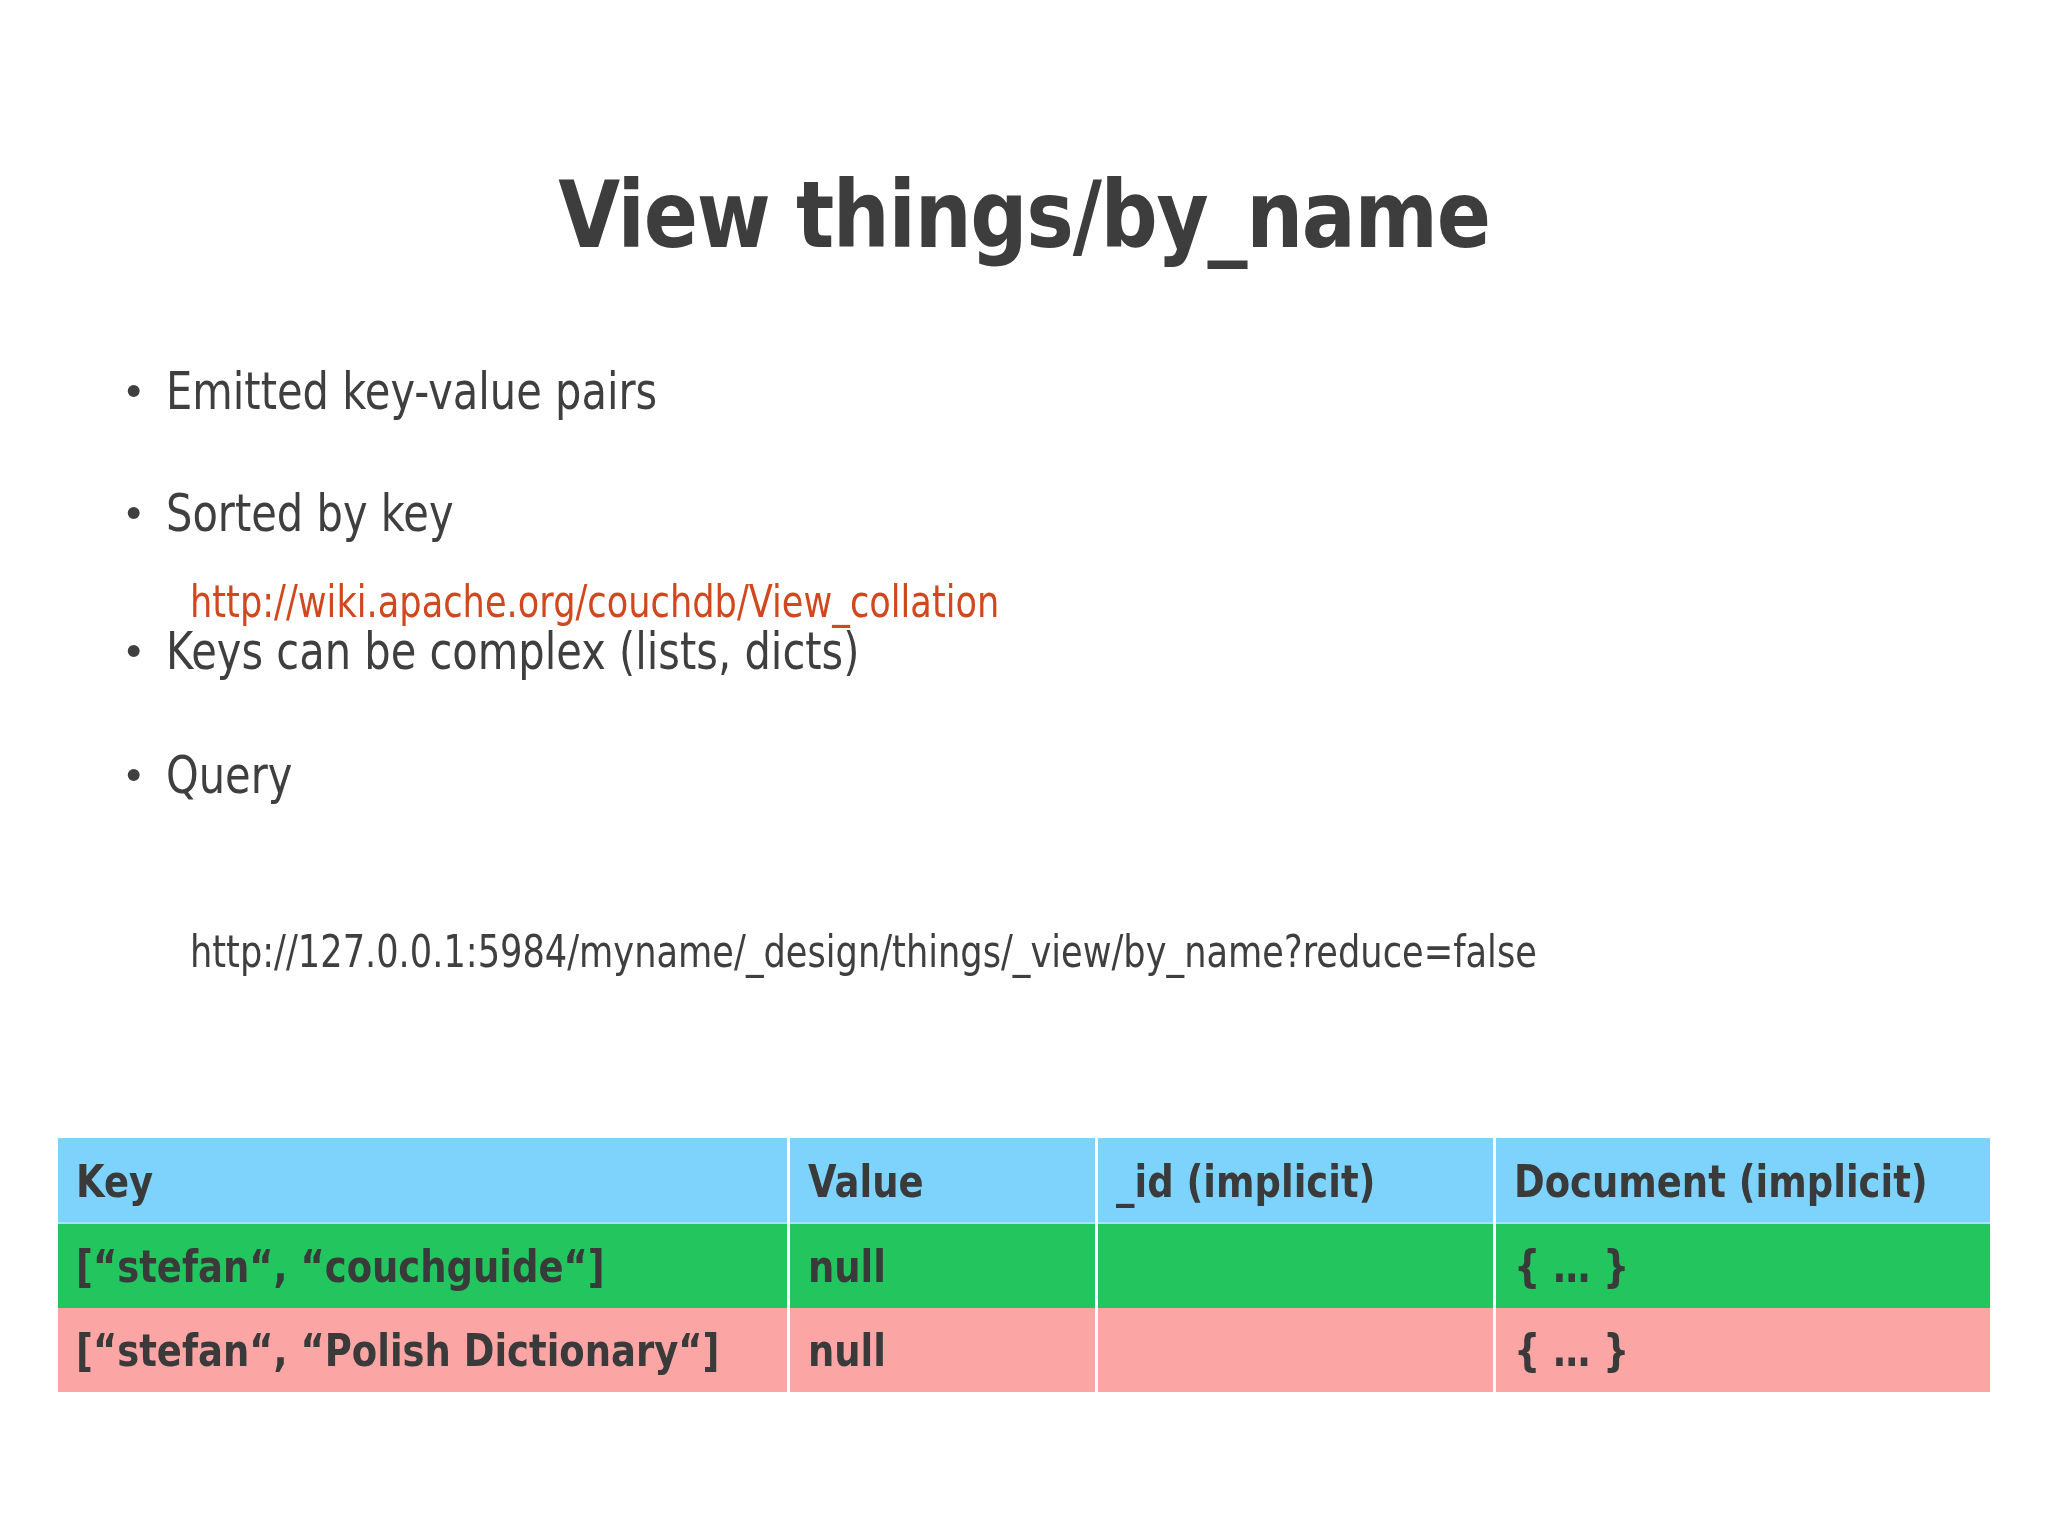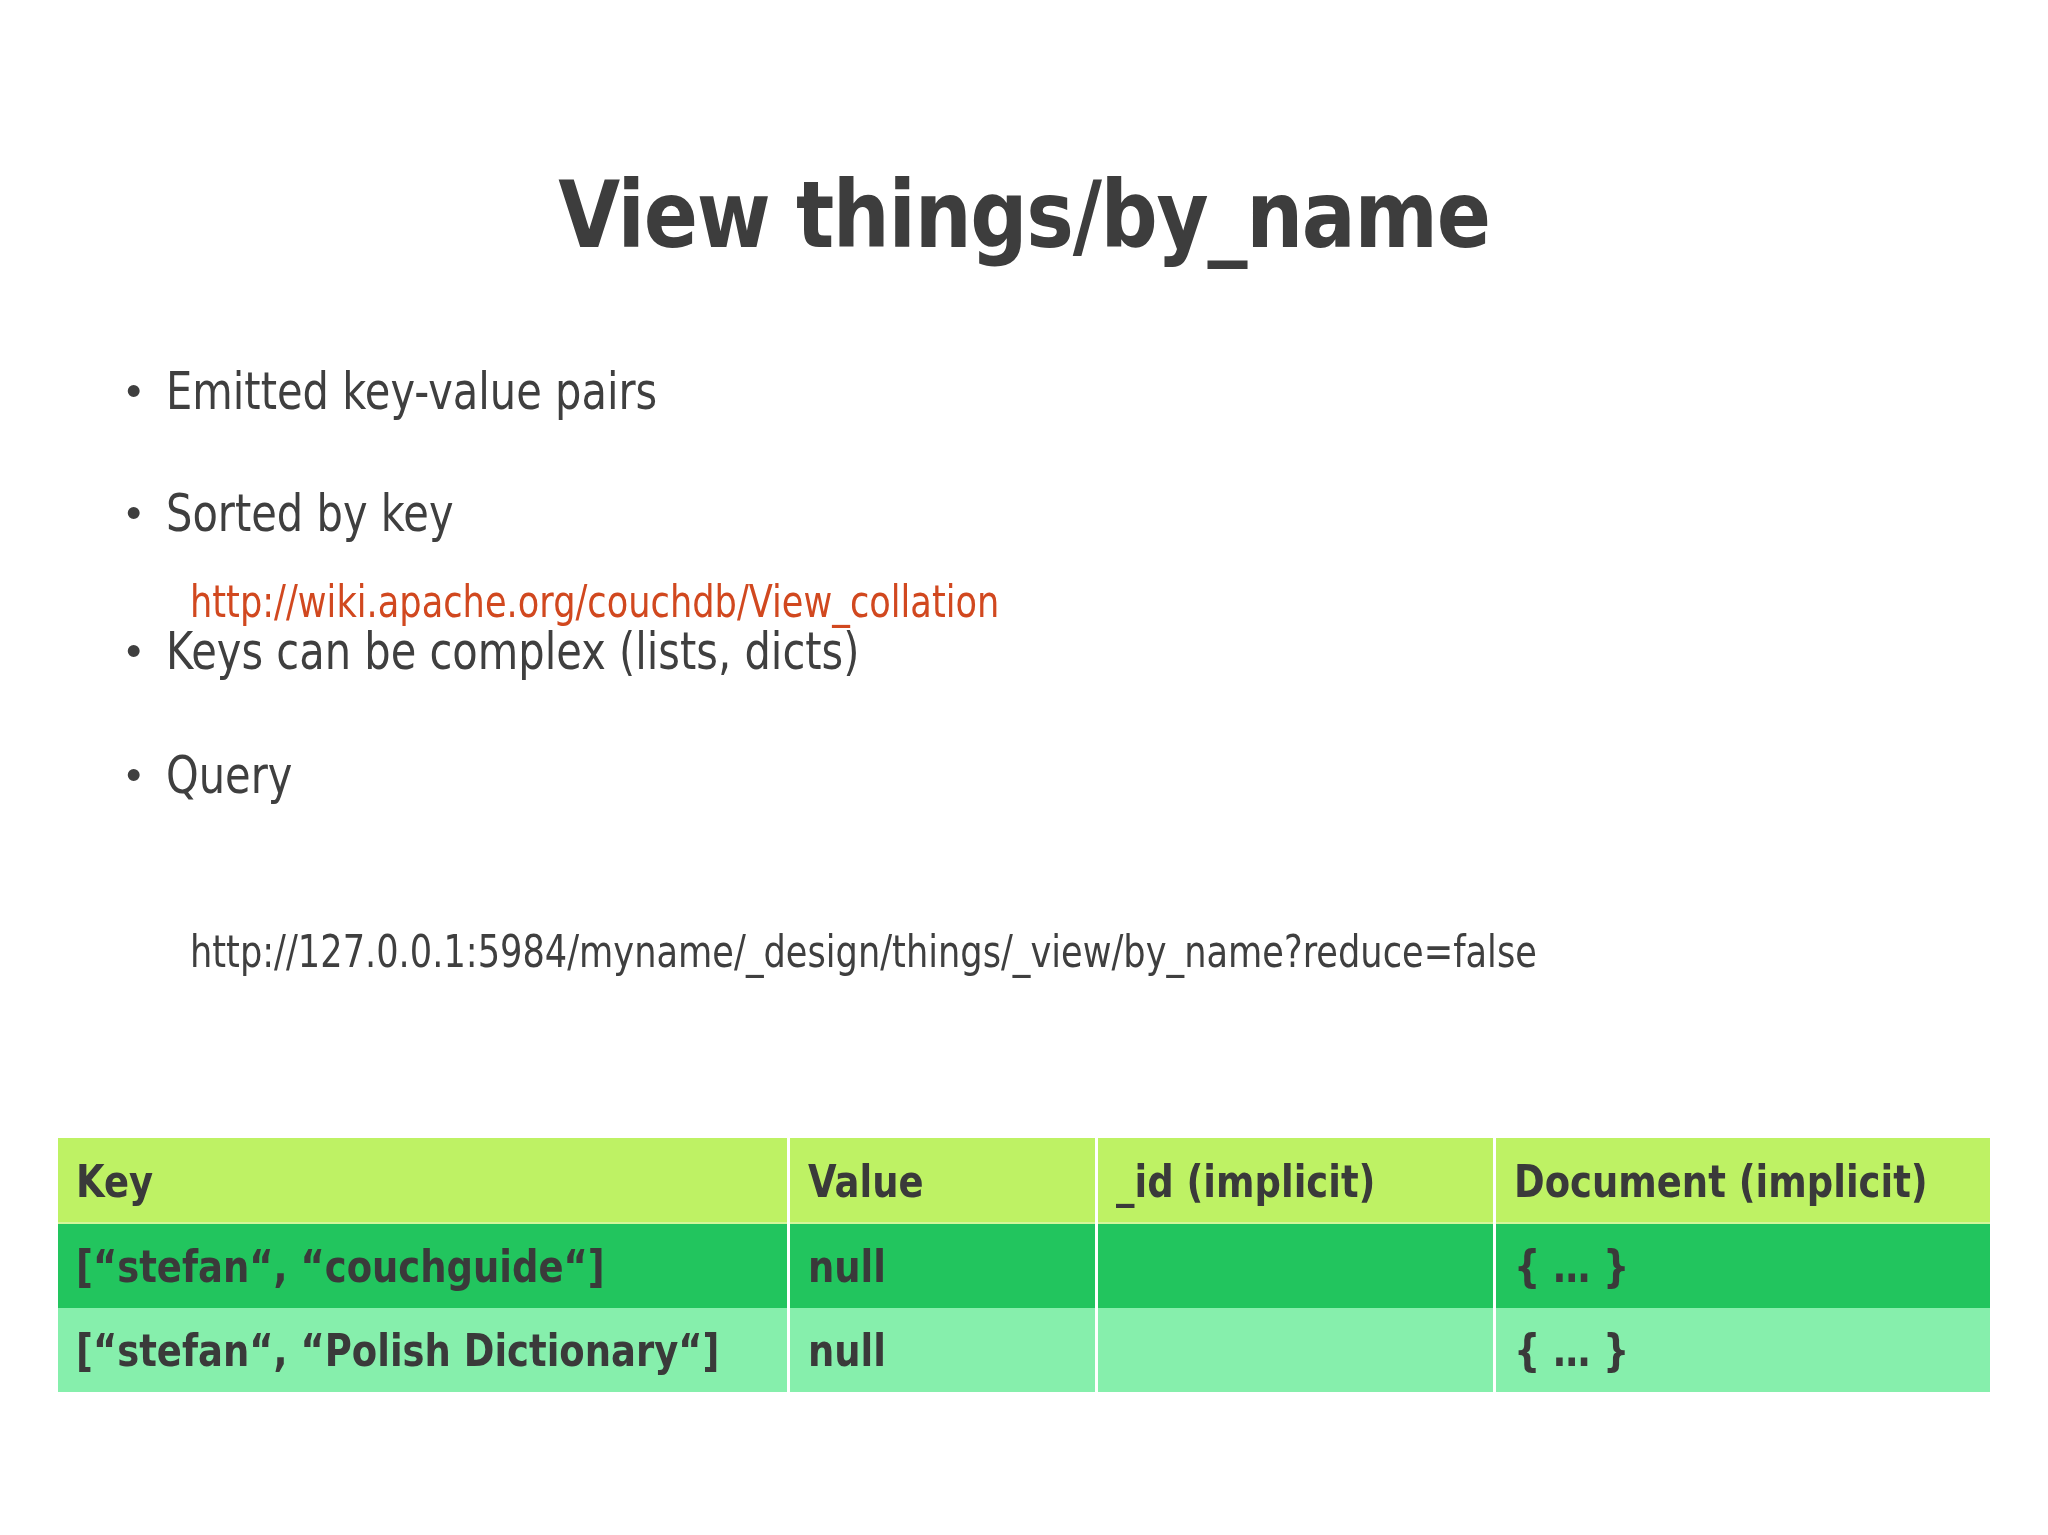--- a/index.html
+++ b/index.html
@@ -131,25 +131,25 @@
     font-size: 44px;
     color: #3a3a3a;
     border-right: 3px solid rgba(255,255,255,0.55);
     overflow: hidden;
     white-space: nowrap;
   }
   .result-table th:last-child,
   .result-table td:last-child { border-right: none; }
 
   .result-table thead th {
-    background: #bef264;
+    background: #7dd3fc;
     height: 86px;
   }
   .result-table tbody tr.row-a td { background: #22c55e; }
-  .result-table tbody tr.row-b td { background: #86efac; }
+  .result-table tbody tr.row-b td { background: #fca5a5; }
 
   .cell-inner {
     display: inline-block;
     transform: scaleX(0.84);
     transform-origin: 0 50%;
   }
 
   
   .result-table thead th { box-shadow: inset 0 -2px 0 rgba(255,255,255,0.35); }
 </style>

